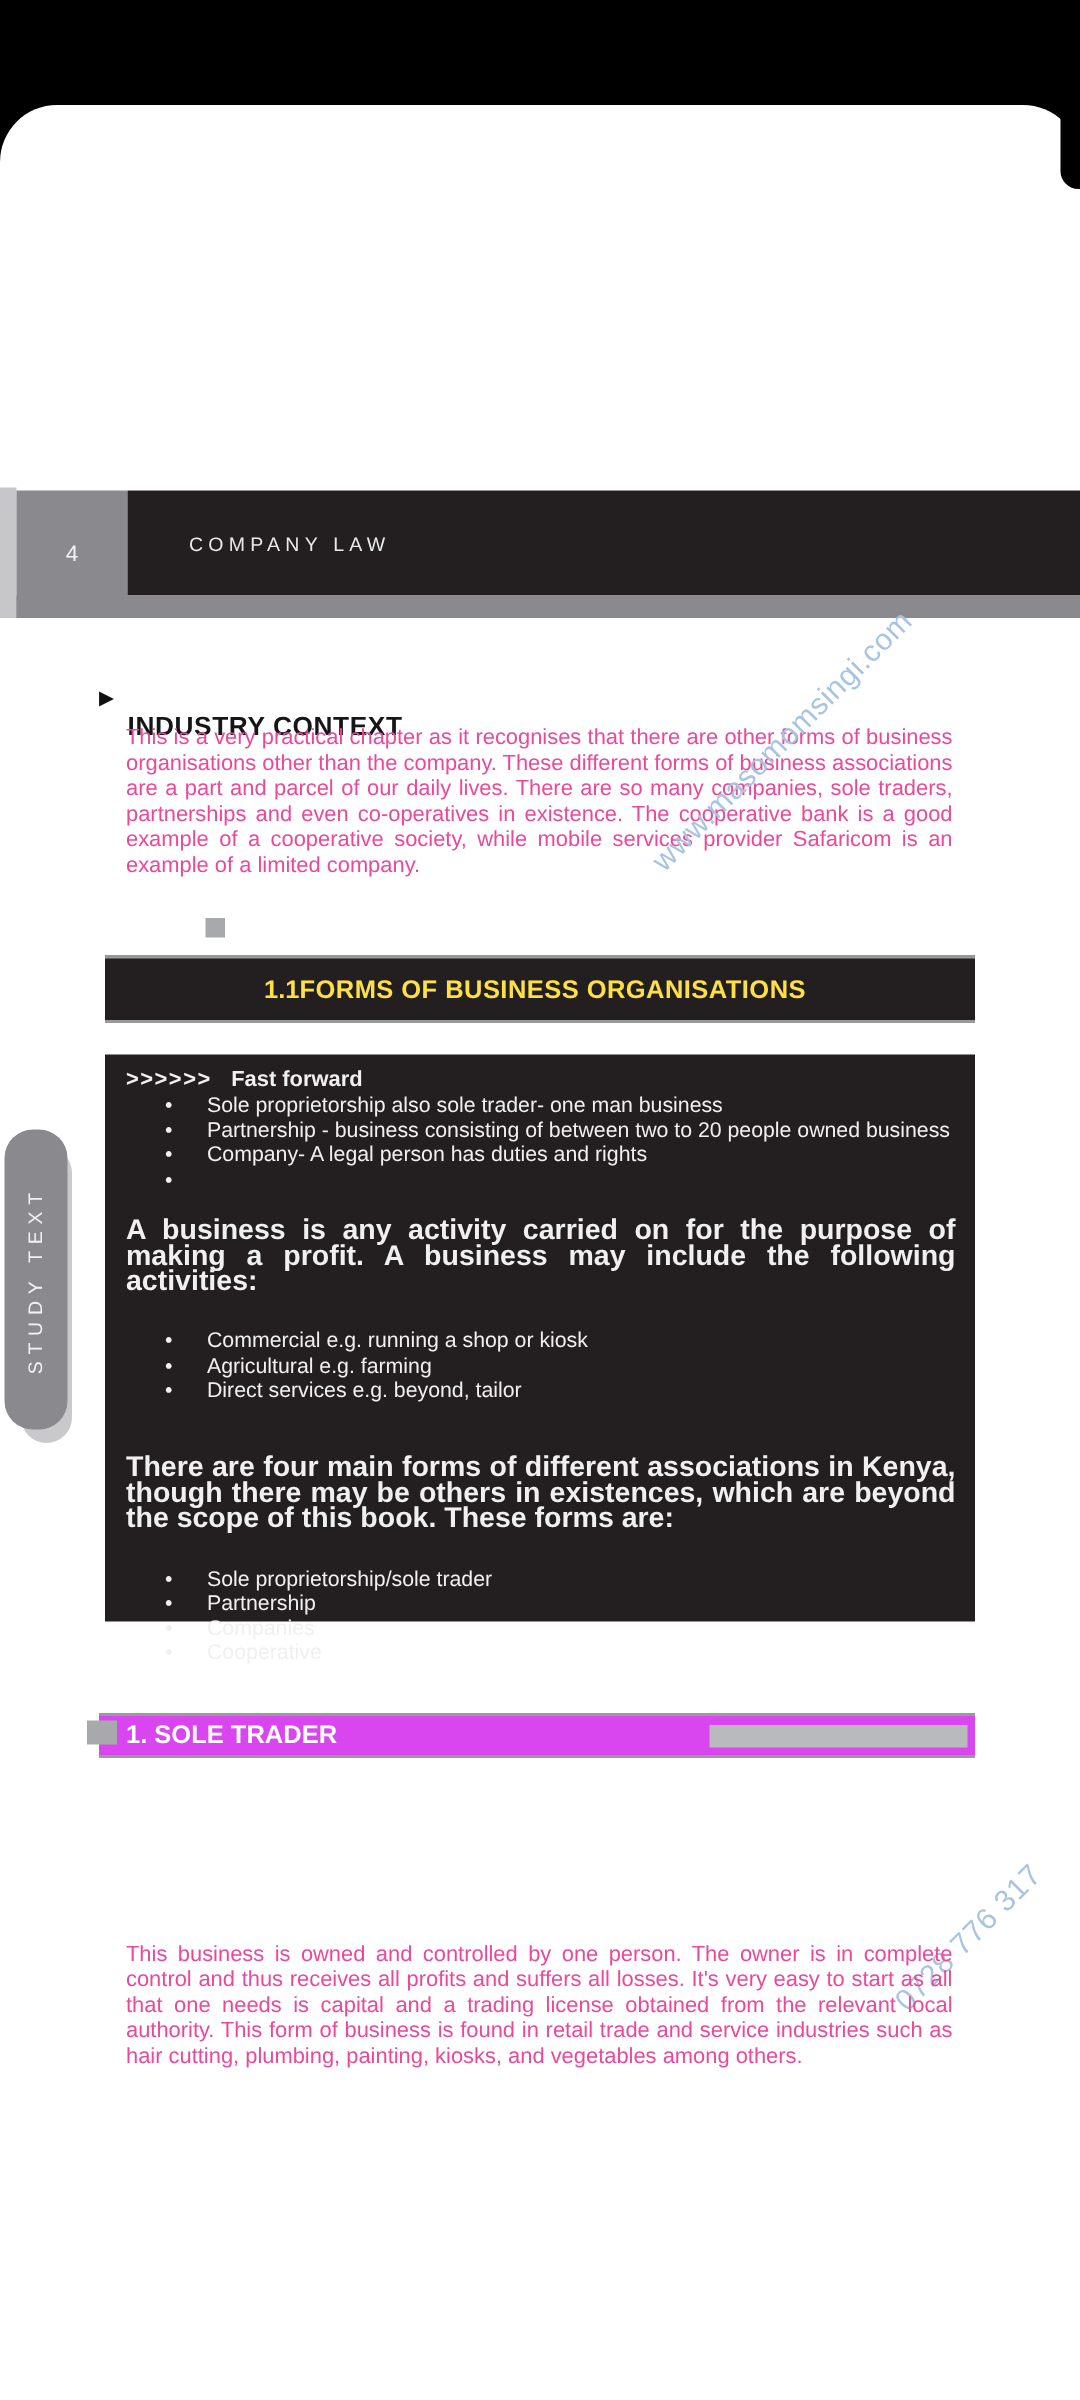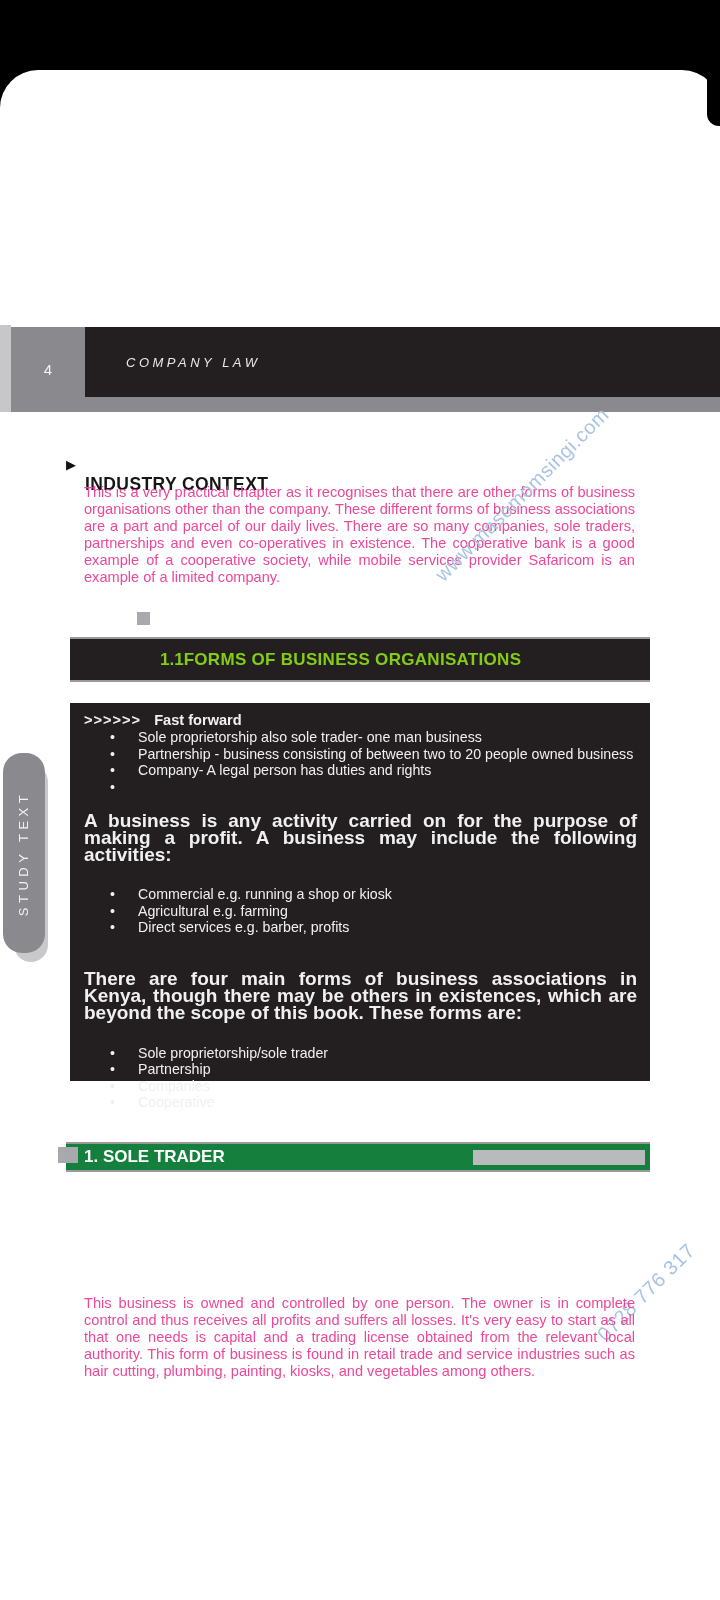--- a/index.html
+++ b/index.html
@@ -14,21 +14,21 @@
   .top-right-notch{position:absolute;top:70px;right:0;width:13px;height:56px;background:#000;
     border-bottom-left-radius:12px;z-index:3;}
   .content{position:absolute;inset:0;z-index:4;}
 
   
   .edge-strip{position:absolute;left:0;top:325px;width:11px;height:87px;background:#c7c7c9;}
   .pagenum-box{position:absolute;left:11px;top:327px;width:74px;height:85px;background:#8a8a8e;
     display:flex;align-items:center;justify-content:center;color:#f4f4f4;font-size:15px;}
   .dark-band{position:absolute;left:85px;top:327px;width:635px;height:70px;background:#231f20;
     display:flex;align-items:center;padding-left:41px;box-sizing:border-box;
-    color:#e9e9e9;font-size:13px;letter-spacing:3.5px;font-style:italic;}
+    color:#e9e9e9;font-size:13px;letter-spacing:3.5px;}
   .gray-strip{position:absolute;left:11px;top:397px;width:709px;height:15px;background:#8a8a8e;}
 
   
   .industry-head{position:absolute;left:66px;top:434px;display:flex;align-items:center;gap:9px;}
   .tri{font-size:13px;color:#111;line-height:1;}
   .industry-title{font-size:17.5px;font-weight:bold;color:#161616;letter-spacing:.4px;margin-top:40px;}
   .body-para{position:absolute;left:84px;width:551px;font-size:14.6px;line-height:17px;
     text-align:justify;color:#ec4899;}
   .para-industry{top:484px;}
   .para-sole{top:1256px;margin-top:39px;}
@@ -39,42 +39,42 @@
   .wm-site{left:447px;top:563px;}
   .wm-phone{left:609px;top:1323px;}
 
   
   .sq{position:absolute;left:137px;width:13px;height:13px;background:#a7a9ac;}
   .sq1{top:612px;} .sq2{top:641px;} .sq3{top:669px;}
 
   
   .sec-bar{position:absolute;left:70px;top:637px;width:580px;height:45px;background:#231f20;
     border-top:2px solid #9a9a9a;border-bottom:2px solid #9a9a9a;box-sizing:border-box;
-    display:flex;align-items:center;color:#84cc16;font-weight:bold;font-size:17px;}
+    display:flex;align-items:center;color:#fde047;font-weight:bold;font-size:17px;padding-left:16px;}
   .sec-num{margin-left:90px;}
   .sec-title{letter-spacing:.3px;}
 
   
   .ff-box{position:absolute;left:70px;top:703px;width:580px;height:378px;background:#231f20;
     color:#f0f0f0;box-sizing:border-box;padding:6px 13px 0 14px;}
   .ff-head{display:flex;align-items:baseline;margin-top:3px;font-weight:bold;font-size:14.6px;}
   .ff-marker{letter-spacing:1px;}
   .ff-label{margin-left:13px;}
   .blist{margin:0;padding:0 0 0 26px;list-style:none;}
   .blist li{display:flex;font-size:14.2px;line-height:16.5px;}
   .blist .dot{width:28px;flex:0 0 28px;}
   .ff-para{font-size:19px;line-height:17px;font-weight:bold;text-align:justify;margin:0;}
   .mt-first{margin-top:1px;}
   .para-biz{margin-top:17px;}
   .ul-activities{margin-top:23px;}
   .para-forms{margin-top:34px;}
   .ul-forms{margin-top:24px;}
 
   
-  .st-bar{position:absolute;left:66px;top:1142px;width:584px;height:30px;background:#15803d;
+  .st-bar{position:absolute;left:66px;top:1142px;width:584px;height:30px;background:#d946ef;
     border-top:2px solid #9a9a9a;border-bottom:2px solid #9a9a9a;box-sizing:border-box;
     display:flex;align-items:center;color:#fff;font-weight:bold;font-size:17px;padding-left:18px;}
   .st-grayrect{position:absolute;right:5px;top:6px;width:172px;height:15px;background:#b9babc;}
   .st-square{position:absolute;left:58px;top:1147px;width:20px;height:16px;background:#a7a9ac;z-index:5;}
 
   
   .tab-shadow{position:absolute;left:14px;top:765px;width:34px;height:197px;background:#c9c9cb;border-radius:17px;}
   .tab{position:absolute;left:3px;top:753px;width:42px;height:200px;background:#8a8a8e;border-radius:19px;
     display:flex;align-items:center;justify-content:center;}
   .tab-label{transform:rotate(-90deg);white-space:nowrap;color:#f2f2f2;font-size:13px;letter-spacing:4.5px;}
@@ -143,24 +143,24 @@
         <li>
             <span class="dot">•</span>
             <span>Commercial e.g. running a shop or kiosk</span>
           </li>
         <li>
             <span class="dot">•</span>
             <span>Agricultural e.g. farming</span>
           </li>
         <li>
             <span class="dot">•</span>
-            <span>Direct services e.g. barber, profits</span>
+            <span>Direct services e.g. beyond, tailor</span>
           </li>
       </ul>
-      <p class="ff-para para-forms">There are four main forms of business associations in Kenya, though there may be others in existences, which are beyond the scope of this book. These forms are:</p>
+      <p class="ff-para para-forms">There are four main forms of different associations in Kenya, though there may be others in existences, which are beyond the scope of this book. These forms are:</p>
       <ul class="blist ul-forms">
         <li>
             <span class="dot">•</span>
             <span>Sole proprietorship/sole trader</span>
           </li>
         <li>
             <span class="dot">•</span>
             <span>Partnership</span>
           </li>
         <li>

